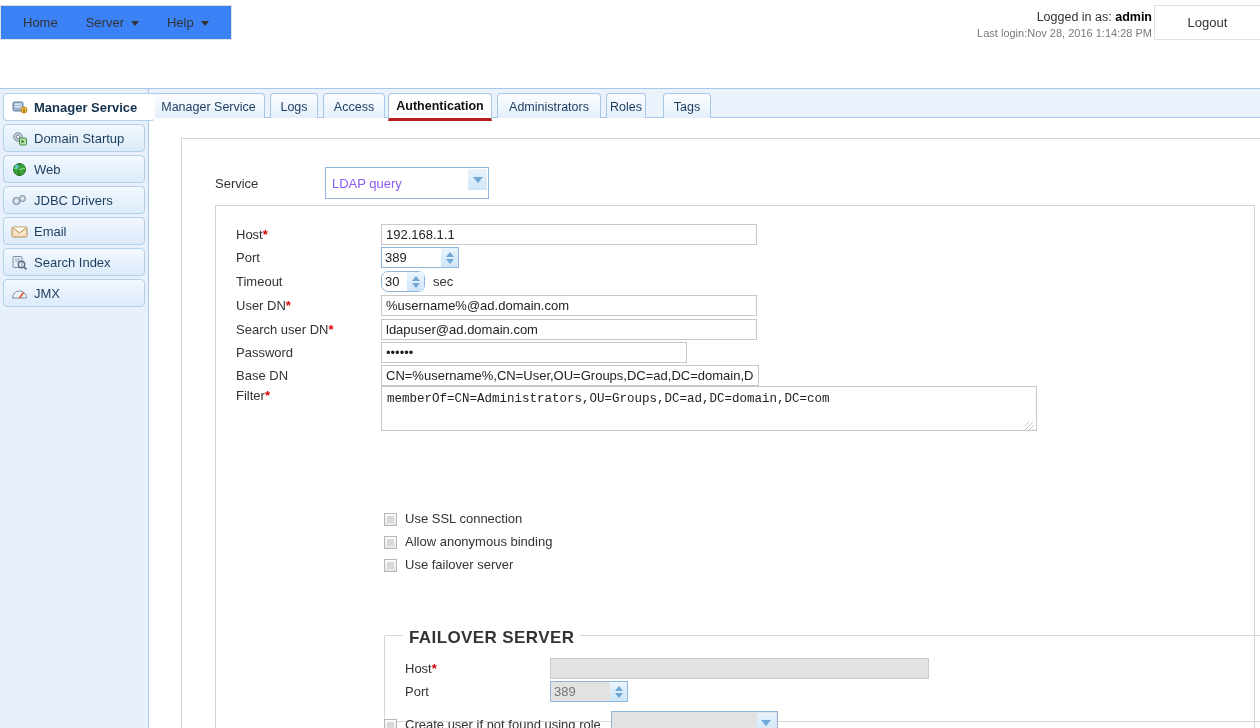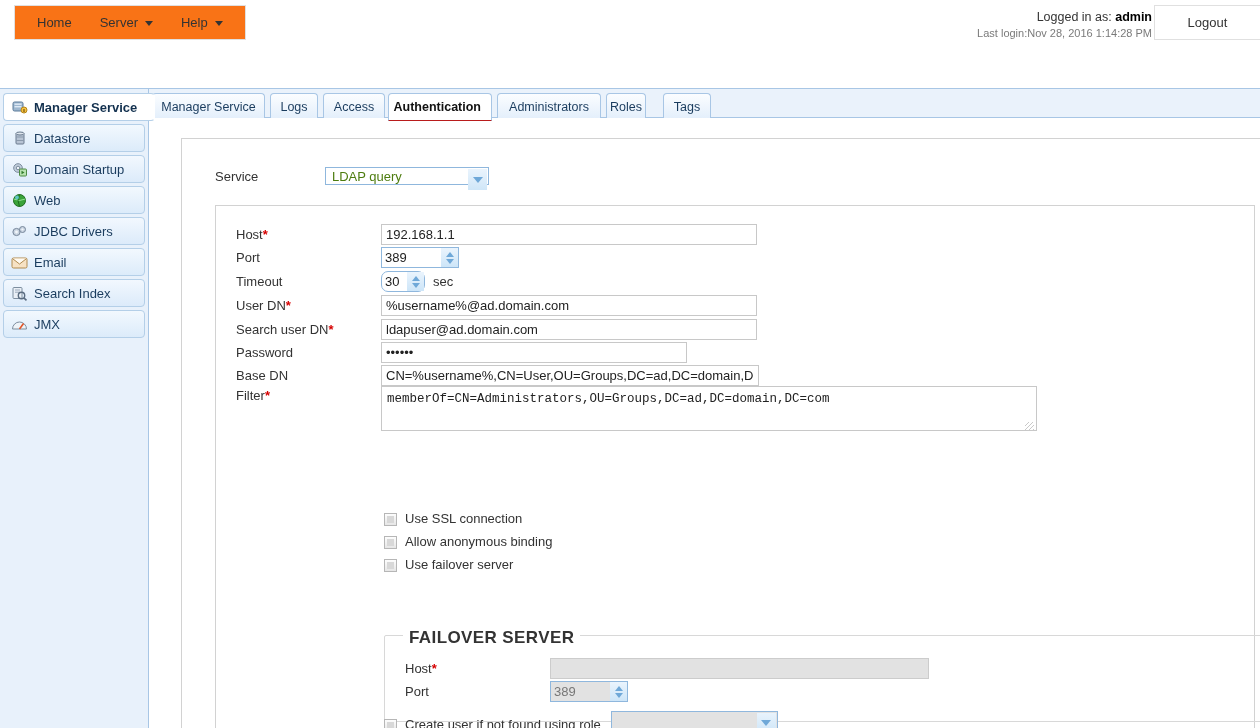--- a/index.html
+++ b/index.html
@@ -13,24 +13,24 @@
     overflow: hidden;
   }
 
   
   .top-header {
     position: absolute; top: 0; left: 0;
     width: 1260px; height: 44px;
     background: #ffffff;
   }
   .nav-box {
-    position: absolute; left: 14px; top: 5px;
+    position: absolute; left: 0; top: 5px;
     width: 232px; height: 35px;
     border: 1px solid #e0e0e0;
-    background: #f97316;
+    background: #3b82f6;
     display: flex; align-items: center;
   }
   .nav-item {
     font-size: 13px; color: #333;
     padding: 0 14px;
     display: flex; align-items: center; gap: 7px;
     height: 100%;
     cursor: pointer;
   }
   .nav-item:first-child { padding-left: 22px; }
@@ -118,24 +118,23 @@
     font-size: 12.5px;
     color: #1a3c5e;
     padding: 0 10px;
     cursor: pointer;
     white-space: nowrap;
   }
   .tab.active {
     background: #ffffff;
     font-weight: bold;
     color: #111;
-    border-bottom: 1px solid #b91c1c;
+    border-bottom: 3px solid #b91c1c;
     height: 28px;
     z-index: 4;
-    justify-content: flex-end;
   }
 
   
   .content {
     position: absolute; left: 149px; top: 118px;
     width: 1111px; height: 610px;
     background: #ffffff;
   }
   .panel {
     position: absolute; left: 32px; top: 20px;
@@ -150,23 +149,23 @@
   }
   .service-label {
     width: 110px; font-size: 13px; color: #333;
   }
 
   
   .sel {
     position: relative;
     border: 1px solid #8fb7dd;
     background: #fff;
-    height: 18px;
+    height: 32px;
     display: flex; align-items: center;
-    font-size: 13px; color: #4d7c0f;
+    font-size: 13px; color: #8b5cf6;
     padding-left: 6px;
     cursor: pointer;
   }
   .sel .arrow-box {
     position: absolute; right: 1px; top: 1px;
     width: 19px; height: 21px;
     background: linear-gradient(to bottom, #eaf4fd 0%, #cfe6f8 100%);
     display: flex; align-items: center; justify-content: center;
   }
   .sel .arrow {
@@ -352,31 +351,20 @@
           <rect x="1" y="2" width="10" height="9" rx="1.5" fill="#9fb8d0" stroke="#5b7a99"></rect>
           <rect x="2.5" y="3.5" width="7" height="1.4" fill="#dfeaf5"></rect>
           <rect x="2.5" y="6" width="7" height="1.4" fill="#dfeaf5"></rect>
           <circle cx="12" cy="10" r="3" fill="#f5c242" stroke="#b58518"></circle>
           <rect x="11.3" y="9" width="1.4" height="3" fill="#8a6412"></rect>
         </svg>
     </span>
     <span class="side-label">Manager Service</span>
   </div>
 
-  <div class="side-item">
-    <span class="side-icon">
-      <svg width="14" height="15" viewBox="0 0 14 15">
-          <rect x="3" y="2" width="8" height="11" rx="1" fill="#b8c4d4" stroke="#6a7b8f"></rect>
-          <ellipse cx="7" cy="2.5" rx="4" ry="1.5" fill="#dfe6ee" stroke="#6a7b8f"></ellipse>
-          <line x1="3" y1="6" x2="11" y2="6" stroke="#8a99ab"></line>
-          <line x1="3" y1="9.5" x2="11" y2="9.5" stroke="#8a99ab"></line>
-        </svg>
-    </span>
-    <span class="side-label">Datastore</span>
-  </div>
 
   <div class="side-item">
     <span class="side-icon">
       <svg width="17" height="16" viewBox="0 0 17 16">
           <g fill="#c3cfdd" stroke="#7b8b9d">
             <circle cx="7" cy="7" r="4.3"></circle>
             <circle cx="7" cy="7" r="1.8" fill="#eef3f8"></circle>
           </g>
           <rect x="8.5" y="8" width="7" height="7" rx="1" fill="#b7e3b0" stroke="#4d8a45"></rect>
           <path d="M10.5 9.8 L13.5 11.5 L10.5 13.2 Z" fill="#2f7a28"></path>

